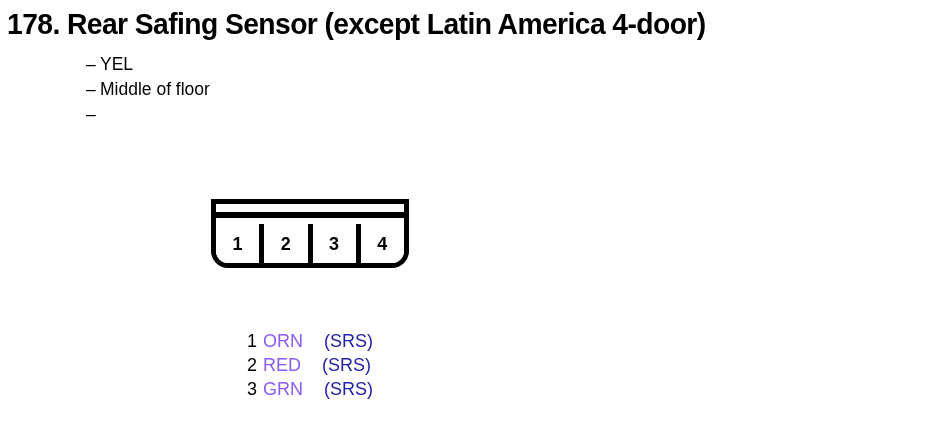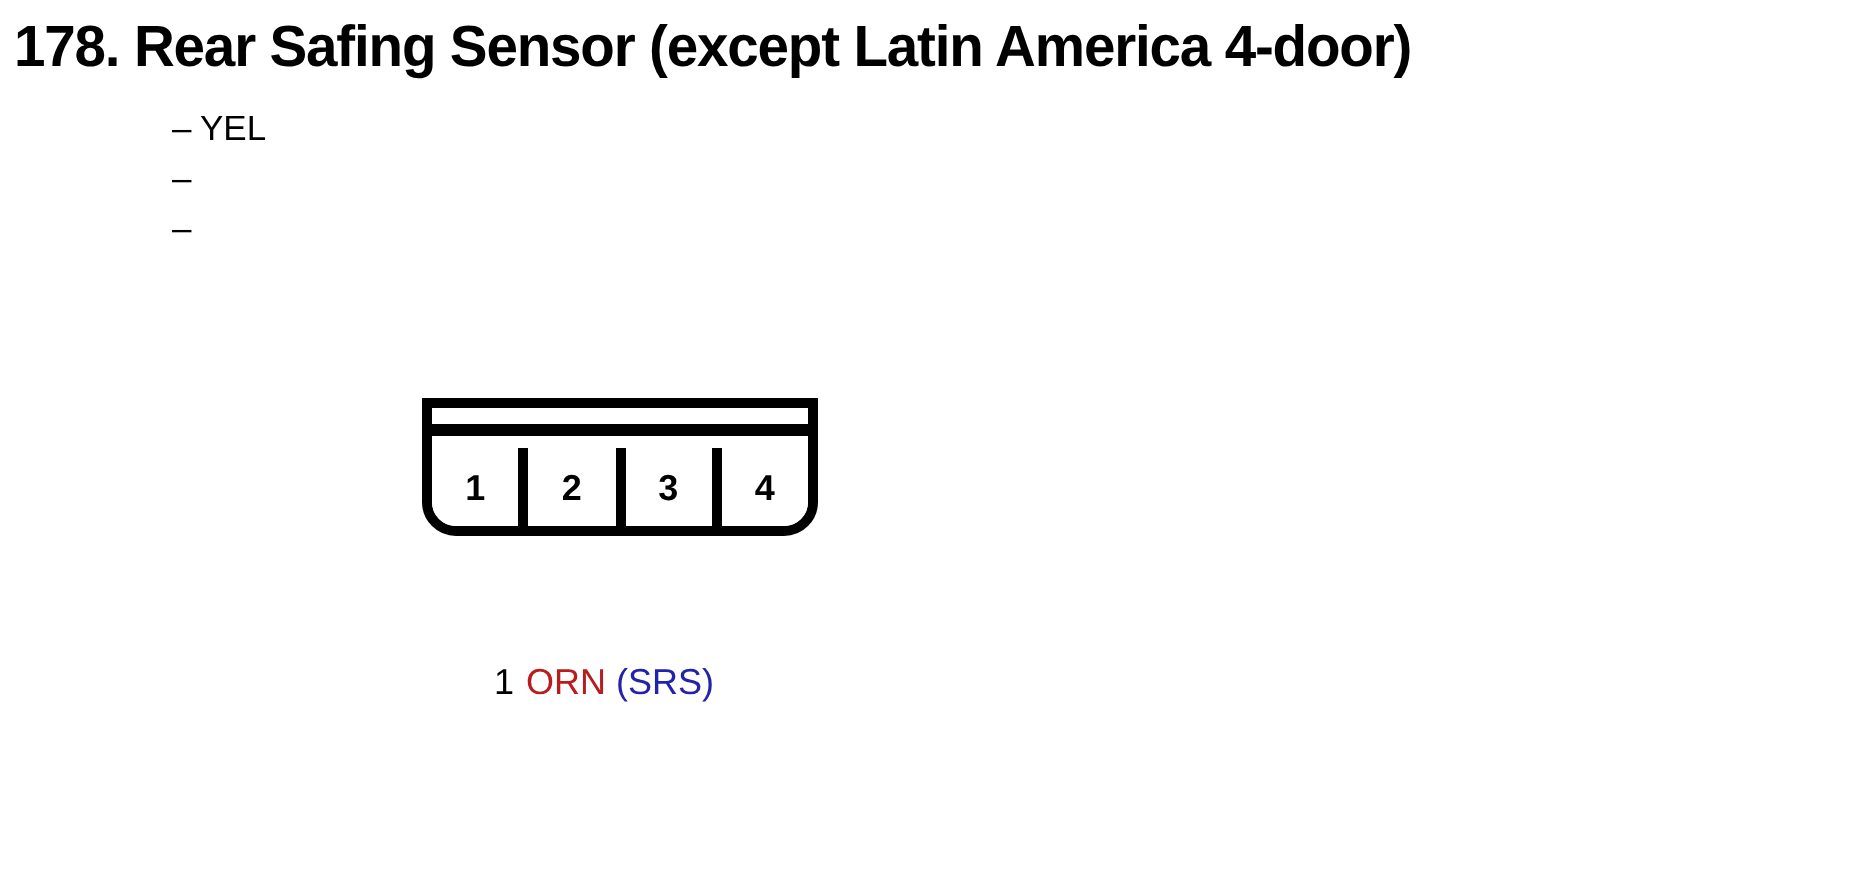--- a/index.html
+++ b/index.html
@@ -126,42 +126,43 @@
     font-size: 18px;
     white-space: nowrap;
     color: #000000;
   }
   .legend-num {
     display: inline-block;
     width: 16px;
     color: #000000;
   }
   .legend-color {
-    color: #b91c1c;
+    color: #8b5cf6;
     text-align: right;
   }
   .legend-circuit {
     color: #2222aa;
-    margin-left: 5px;
+    margin-left: 21px;
   }
 </style>
 </head>
 <body>
 
 <div class="page-title">178. Rear Safing Sensor (except Latin America 4-door)</div>
 
 <div class="spec-list">
 
   <div class="spec-row">
     <span class="spec-dash">–</span>
     <span class="spec-text">YEL</span>
   </div>
 
   <div class="spec-row">
     <span class="spec-dash">–</span>
+    <span class="spec-text">Middle of floor</span>
   </div>
 
   <div class="spec-row">
     <span class="spec-dash">–</span>
   </div>
 
 </div>
 
 <div class="connector">
 
@@ -175,16 +176,22 @@
   </div>
 
 </div>
 
 <div class="pin-legend">
 
   <div class="legend-row">
     <span class="legend-num">1</span><span class="legend-color">ORN</span><span class="legend-circuit">(SRS)</span>
   </div>
 
+  <div class="legend-row">
+    <span class="legend-num">2</span><span class="legend-color">RED</span><span class="legend-circuit">(SRS)</span>
+  </div>
 
+  <div class="legend-row">
+    <span class="legend-num">3</span><span class="legend-color">GRN</span><span class="legend-circuit">(SRS)</span>
+  </div>
 
 
 </div>
 
 </body></html>

